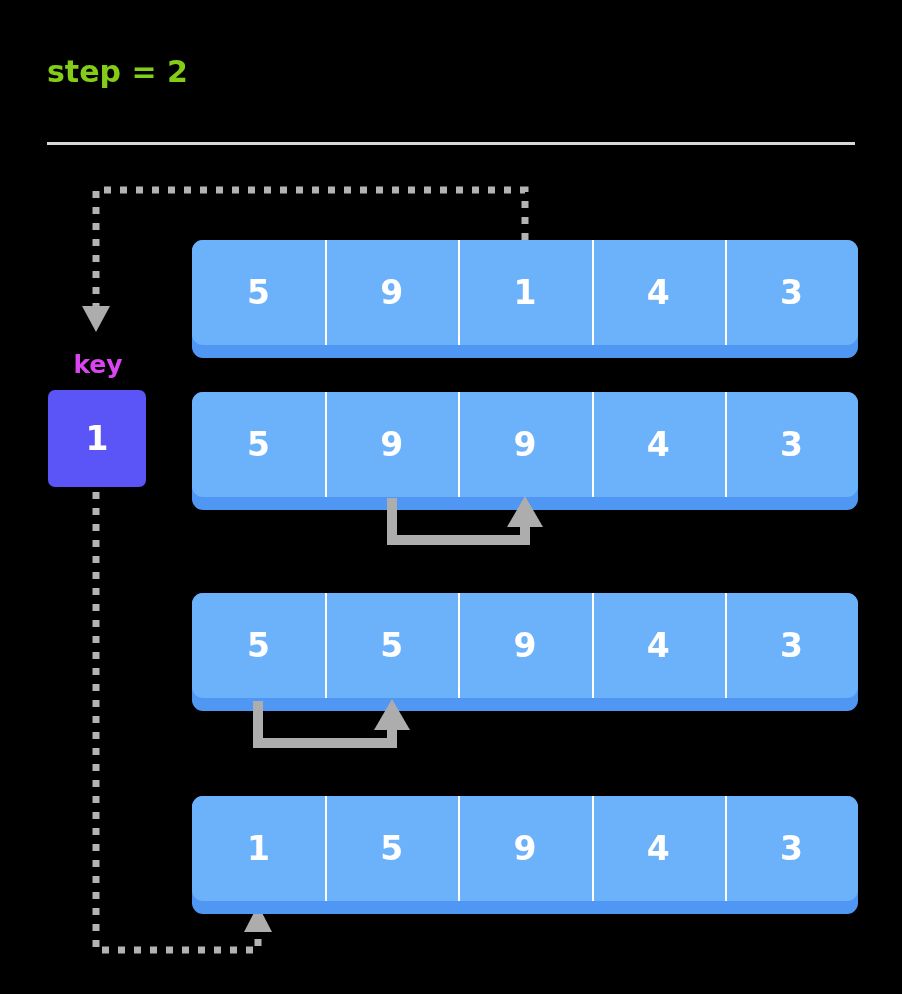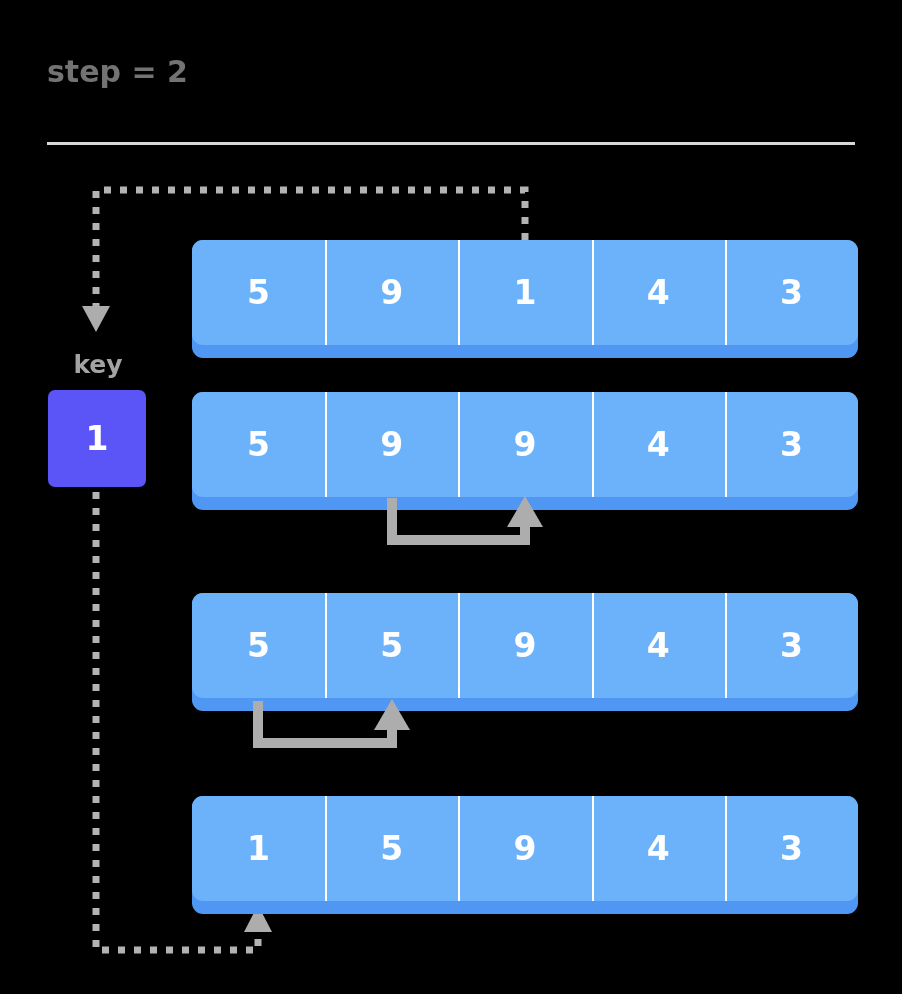--- a/index.html
+++ b/index.html
@@ -24,21 +24,21 @@
     height: 994px;
   }
 
   
   .step-title {
     position: absolute;
     left: 47px;
     top: 54px;
     font-size: 30px;
     font-weight: bold;
-    color: #737373;
+    color: #84cc16;
     letter-spacing: 0px;
     white-space: nowrap;
   }
   .header-rule {
     position: absolute;
     left: 47px;
     top: 142px;
     width: 808px;
     height: 3px;
     background: #d8d8d8;
@@ -46,21 +46,21 @@
 
   
   .key-label {
     position: absolute;
     left: 48px;
     top: 350px;
     width: 100px;
     text-align: center;
     font-size: 25px;
     font-weight: bold;
-    color: #a3a3a3;
+    color: #d946ef;
   }
   .key-box {
     position: absolute;
     left: 48px;
     top: 390px;
     width: 98px;
     height: 97px;
     background: #5B54F7;
     border-radius: 7px;
     display: flex;

